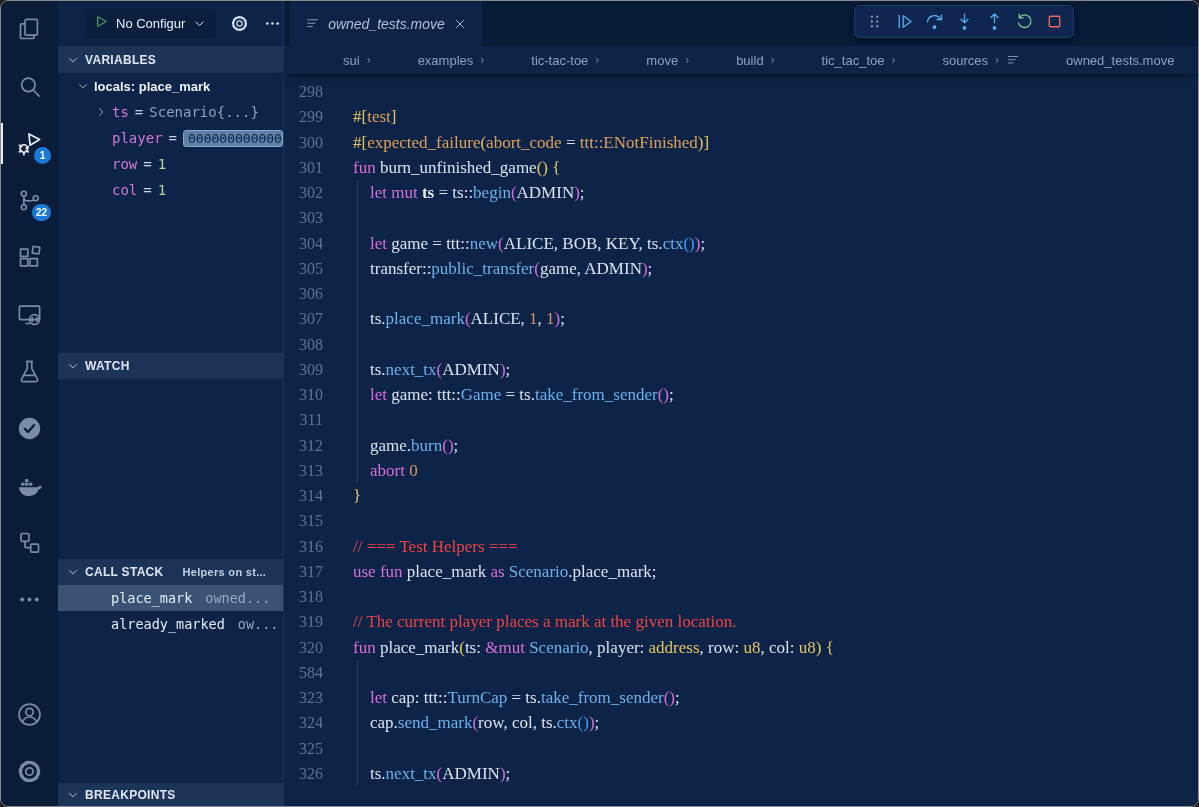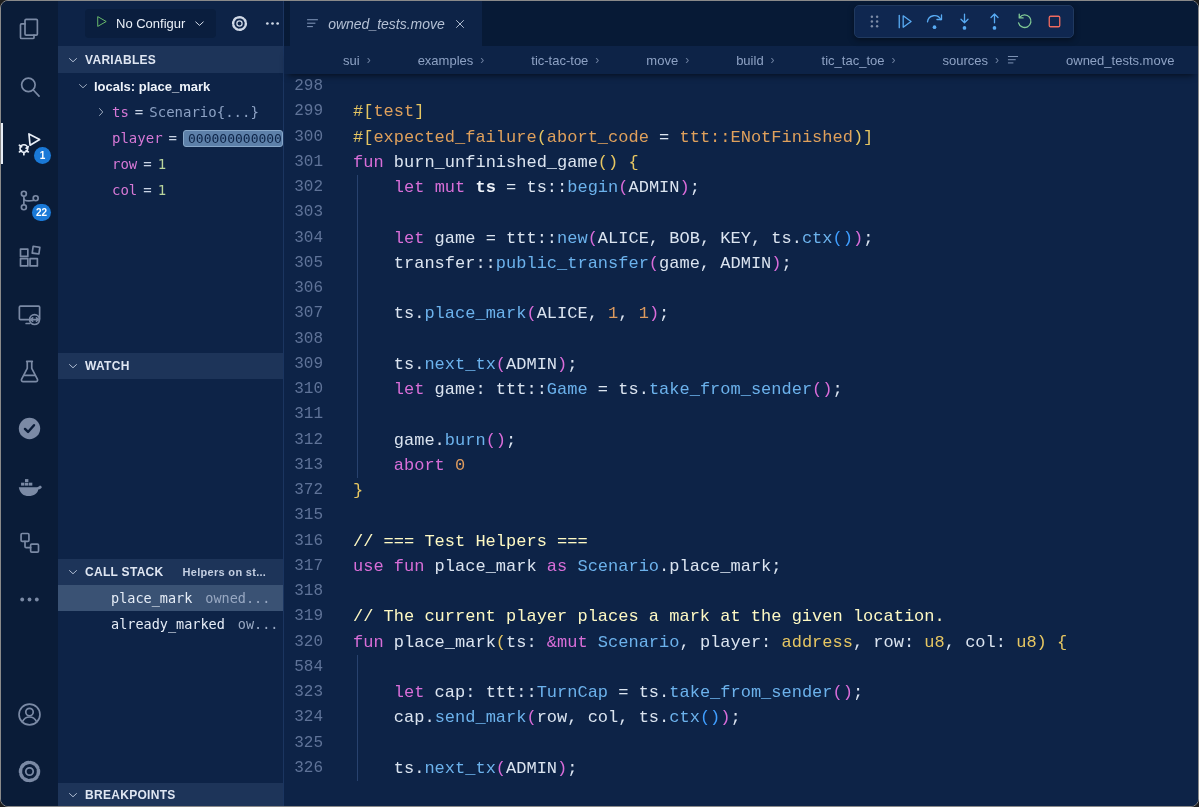--- a/index.html
+++ b/index.html
@@ -61,36 +61,36 @@
   #tab-label{font-size:14px;font-style:italic;color:#b4c0d4;}
   #tab-close{color:#c6d1e2;display:flex;cursor:pointer;}
   #tab-close svg{width:14px;height:14px;}
   #breadcrumbs{height:28px;flex:0 0 28px;display:flex;align-items:center;padding-left:19px;gap:7px;
     font-size:13px;color:#8ea2c4;position:relative;z-index:3;box-shadow:0 5px 7px -4px rgba(0,0,0,.65);}
   .bc-item{cursor:pointer;white-space:nowrap;margin-left:40px;}
   .bc-sep{color:#6c7f9f;font-size:12px;}
   .bc-ficon{color:#8ea2c4;display:flex;margin-right:-1px;}
   .bc-ficon svg{width:14px;height:14px;}
   
-  #code{flex:1;position:relative;font-family:Liberation Mono, monospace;font-size:17px;overflow:hidden;}
+  #code{flex:1;padding-top:5px;position:relative;font-family:Liberation Serif, serif;font-size:17px;overflow:hidden;}
   .cl{height:25.25px;display:flex;position:relative;}
   .cl-gutter{width:69px;flex:0 0 69px;position:relative;text-align:right;padding-right:30px;
     color:#5f7398;font-size:16px;line-height:25.25px;cursor:pointer;}
   .cl-content{flex:1;white-space:pre;line-height:25.25px;position:relative;cursor:text;}
   .cl.guide .cl-content::before{content:"";position:absolute;left:4px;top:0;bottom:0;width:1px;background:#28426e;}
   .cl.cur .cl-content{background:#414f30;}
   .cur-arrow{position:absolute;left:4px;top:5px;width:15px;height:15px;color:#e5c43c;}
   
   .tk-p{color:#dbe4f0;}
   .tk-k{color:#d86ed8;}
   .tk-f{color:#6cb2ec;}
   .tk-t{color:#6cb2ec;}
   .tk-y{color:#e6c662;}
   .tk-n{color:#dc9a5e;}
-  .tk-c{color:#fef9c3;}
+  .tk-c{color:#ef4444;}
   .tk-a{color:#dfa05c;}
   .tk-ab{color:#e6c662;}
   .tk-b1{color:#e6c662;}
   .tk-b2{color:#d96cd9;}
   .tk-b3{color:#3f9eff;}
   .tk-bold{color:#eef3fa;font-weight:700;}
   
   #dbg-toolbar{position:absolute;left:570px;top:4px;height:33px;background:#0f2750;border:1px solid #20395f;
     border-radius:5px;display:flex;align-items:center;padding:0 4px;z-index:5;box-shadow:0 2px 6px rgba(0,0,0,.4);}
   .dbg-btn{width:30px;height:29px;display:flex;align-items:center;justify-content:center;cursor:pointer;border-radius:4px;}
@@ -444,21 +444,21 @@
         </div>
         <div class="cl guide">
           <div class="cl-gutter">312</div>
           <div class="cl-content"><span class="tk-p">    game.</span><span class="tk-f">burn</span><span class="tk-b2">()</span><span class="tk-p">;</span></div>
         </div>
         <div class="cl guide">
           <div class="cl-gutter">313</div>
           <div class="cl-content"><span class="tk-p">    </span><span class="tk-k">abort</span><span class="tk-p"> </span><span class="tk-n">0</span></div>
         </div>
         <div class="cl">
-          <div class="cl-gutter">372</div>
+          <div class="cl-gutter">314</div>
           <div class="cl-content"><span class="tk-b1">}</span></div>
         </div>
         <div class="cl">
           <div class="cl-gutter">315</div>
           <div class="cl-content"></div>
         </div>
         <div class="cl">
           <div class="cl-gutter">316</div>
           <div class="cl-content"><span class="tk-c">// === Test Helpers ===</span></div>
         </div>

